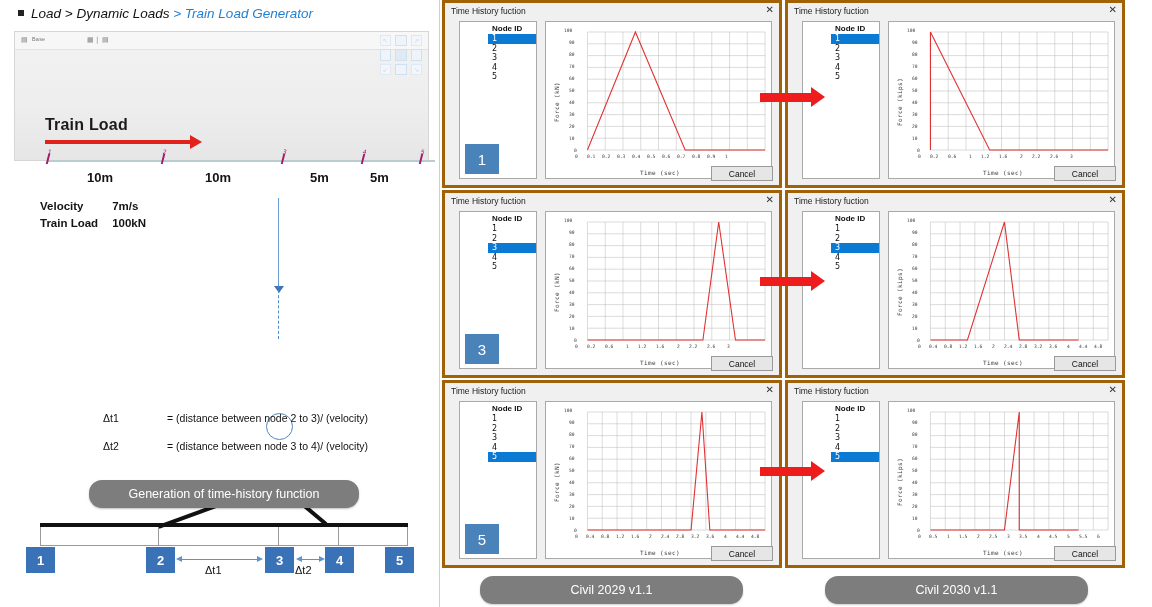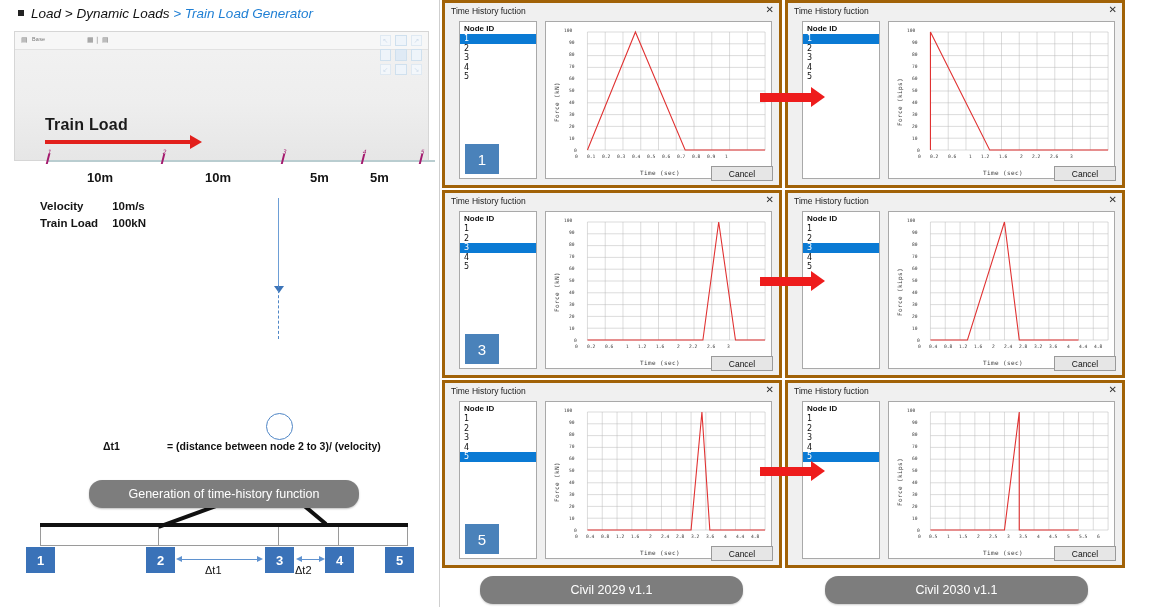--- a/index.html
+++ b/index.html
@@ -80,37 +80,37 @@
     color:#fff;font-size:13px;font-weight:bold;display:flex;align-items:center;
     justify-content:center;}
 
   .dim-arrow{position:absolute;height:1px;background:#5f92cf;}
   .dim-arrow:before,.dim-arrow:after{content:"";position:absolute;top:-3px;
     border-top:3.5px solid transparent;border-bottom:3.5px solid transparent;}
   .dim-arrow:before{left:-6px;border-right:6px solid #5f92cf;}
   .dim-arrow:after{right:-6px;border-left:6px solid #5f92cf;}
   .dim-text{position:absolute;font-size:11px;color:#111;font-weight:500;}
 
-  .formula{position:absolute;font-size:10.5px;color:#111;font-weight:bold;white-space:nowrap;margin-top:28px;}
+  .formula{position:absolute;font-size:10.5px;color:#111;font-weight:normal;white-space:nowrap;}
   .formula .sym{display:inline-block;width:64px;}
 
   #gen-btn{position:absolute;left:89px;top:480px;width:270px;height:28px;
     background:#7d7d7d;border-radius:13px;color:#fff;font-size:12.5px;
     display:flex;align-items:center;justify-content:center;box-shadow:0 1px 2px rgba(0,0,0,.25);}
 
   
   #right-panel{position:absolute;left:440px;top:0;width:712px;height:607px;}
   .dlg{position:absolute;width:340px;height:188px;background:#f0f0f0;
     border:3px solid #a16207;box-sizing:border-box;}
   .dlg-title{position:absolute;left:6px;top:3px;font-size:8.5px;color:#1b1b1b;}
   .dlg-close{position:absolute;right:5px;top:1px;font-size:10px;color:#333;
     font-family:"DejaVu Sans",sans-serif;cursor:default;}
   .dlg-body{position:absolute;left:5px;top:16px;right:5px;bottom:24px;}
   .listbox{position:absolute;left:9px;top:2px;width:78px;height:158px;background:#fff;
-    border:1px solid #a9a9a9;box-sizing:border-box;overflow:hidden;}
+    border:1px solid #a9a9a9;box-sizing:border-box;overflow:hidden;padding-left:28px;}
   .lb-head{font-size:8px;color:#111;padding:2px 0 1px 4px;font-weight:600;}
   .lb-item{font-size:8px;color:#111;padding:0 0 0 4px;line-height:9.5px;
     font-family:"DejaVu Sans",sans-serif;}
   .lb-item.sel{background:#0a7ad4;color:#fff;}
   .node-badge{position:absolute;left:5px;bottom:4px;width:34px;height:30px;
     background:#4a82ba;color:#fff;font-size:15px;display:flex;align-items:center;
     justify-content:center;}
   .plot-wrap{position:absolute;left:95px;top:2px;right:2px;height:158px;background:#fff;
     border:1px solid #a9a9a9;box-sizing:border-box;}
   .cancel-btn{position:absolute;right:6px;bottom:4px;width:62px;height:15px;
@@ -186,21 +186,21 @@
     <div class="span-label" style="left:295px;">5m</div>
     <div class="span-label" style="left:355px;">5m</div>
   </div>
 
   <div id="struct">
     <div id="velocity-block">
       <table>
         <tbody>
             <tr>
           <td class="k">Velocity</td>
-          <td>10m/s</td>
+          <td>7m/s</td>
         </tr>
         <tr>
           <td class="k">Train Load</td>
           <td>100kN</td>
         </tr>
       </tbody>
         </table>
     </div>
 
     <div id="load-stem"></div>
@@ -223,20 +223,23 @@
     <div class="node-box" style="left:325px;">4</div>
     <div class="node-box" style="left:385px;">5</div>
 
     <div class="dim-arrow" style="left:182px;top:374px;width:75px;"></div>
     <div class="dim-text" style="left:205px;top:379px;">Δt1</div>
     <div class="dim-arrow" style="left:302px;top:374px;width:17px;"></div>
     <div class="dim-text" style="left:295px;top:379px;">Δt2</div>
 
     <div class="formula" style="left:103px;top:227px;">
       <span class="sym">Δt1</span><span>= (distance between node 2 to 3)/ (velocity)</span>
+    </div>
+    <div class="formula" style="left:103px;top:255px;">
+      <span class="sym">Δt2</span><span>= (distance between node 3 to 4)/ (velocity)</span>
     </div>
   </div>
 
   <div id="gen-btn">Generation of time-history function</div>
 </div>
 
 <div id="right-panel">
 
   <div class="dlg" style="left:2px;top:0;">
     <div class="dlg-title">Time History fuction</div>

